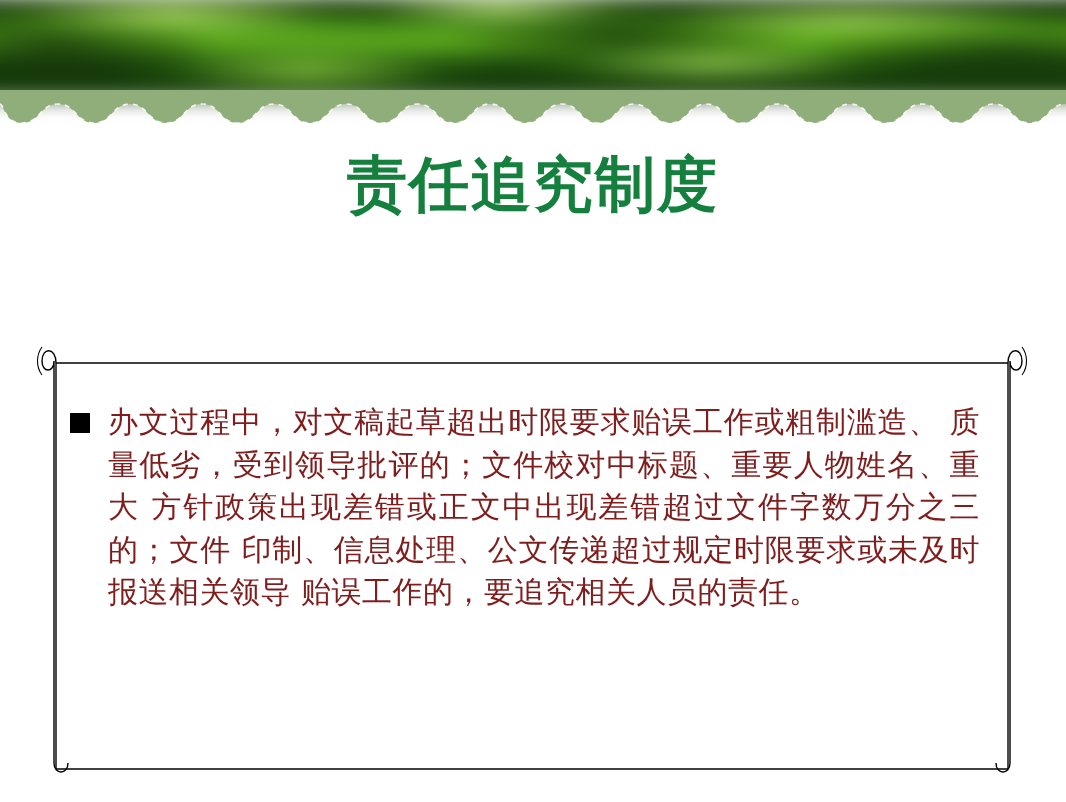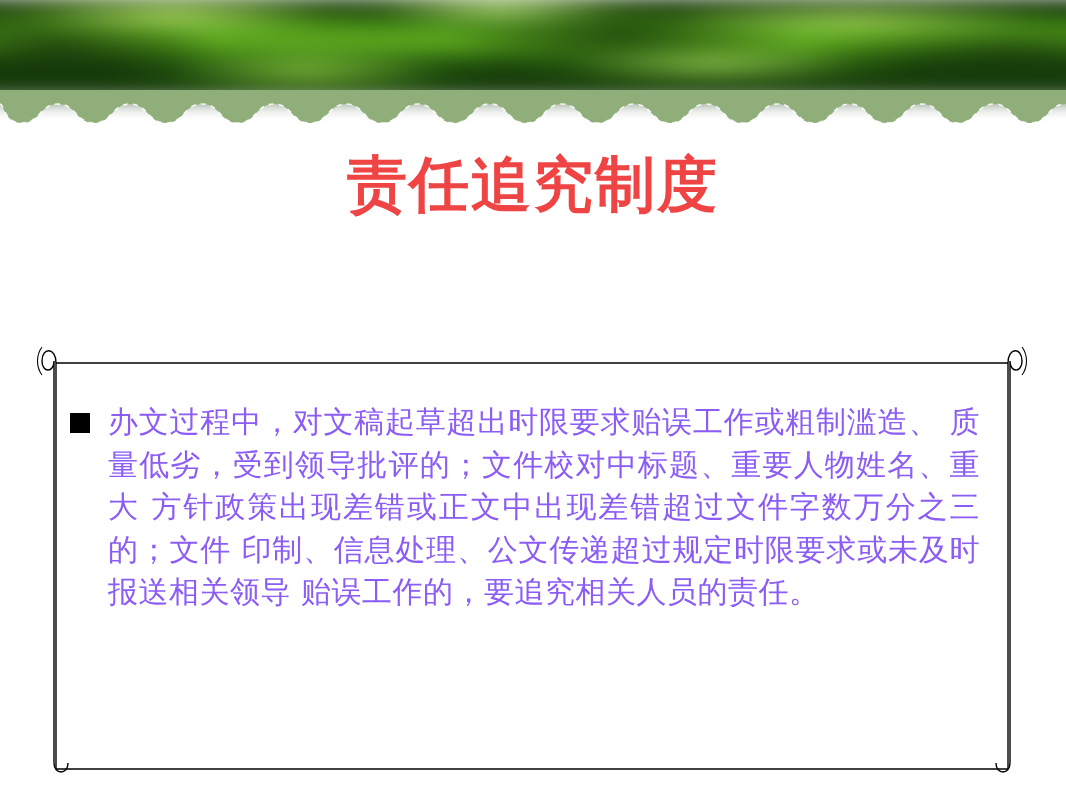--- a/index.html
+++ b/index.html
@@ -61,21 +61,21 @@
   
   .title {
     position: absolute;
     left: 0;
     top: 150px;
     width: 1066px;
     text-align: center;
     font-family: "DejaVu Sans", sans-serif;
     font-size: 60px;
     font-weight: bold;
-    color: #ef4444;
+    color: #15803d;
     letter-spacing: 2px;
     line-height: 1.15;
   }
 
   
   .body-frame {
     position: absolute;
     left: 34px;
     top: 333px;
     width: 996px;
@@ -99,21 +99,21 @@
     height: 20px;
     background: #000000;
     margin-top: 12px;
     margin-right: 18px;
   }
   .bullet-text {
     flex: 1 1 auto;
     font-family: "DejaVu Serif", serif;
     font-size: 30px;
     line-height: 1.42;
-    color: #8b5cf6;
+    color: #7f1d1d;
     text-align: justify;
     letter-spacing: 0.5px;
   }
 </style>
 </head>
 <body>
 
 <div class="slide">
 
   <div class="banner">

